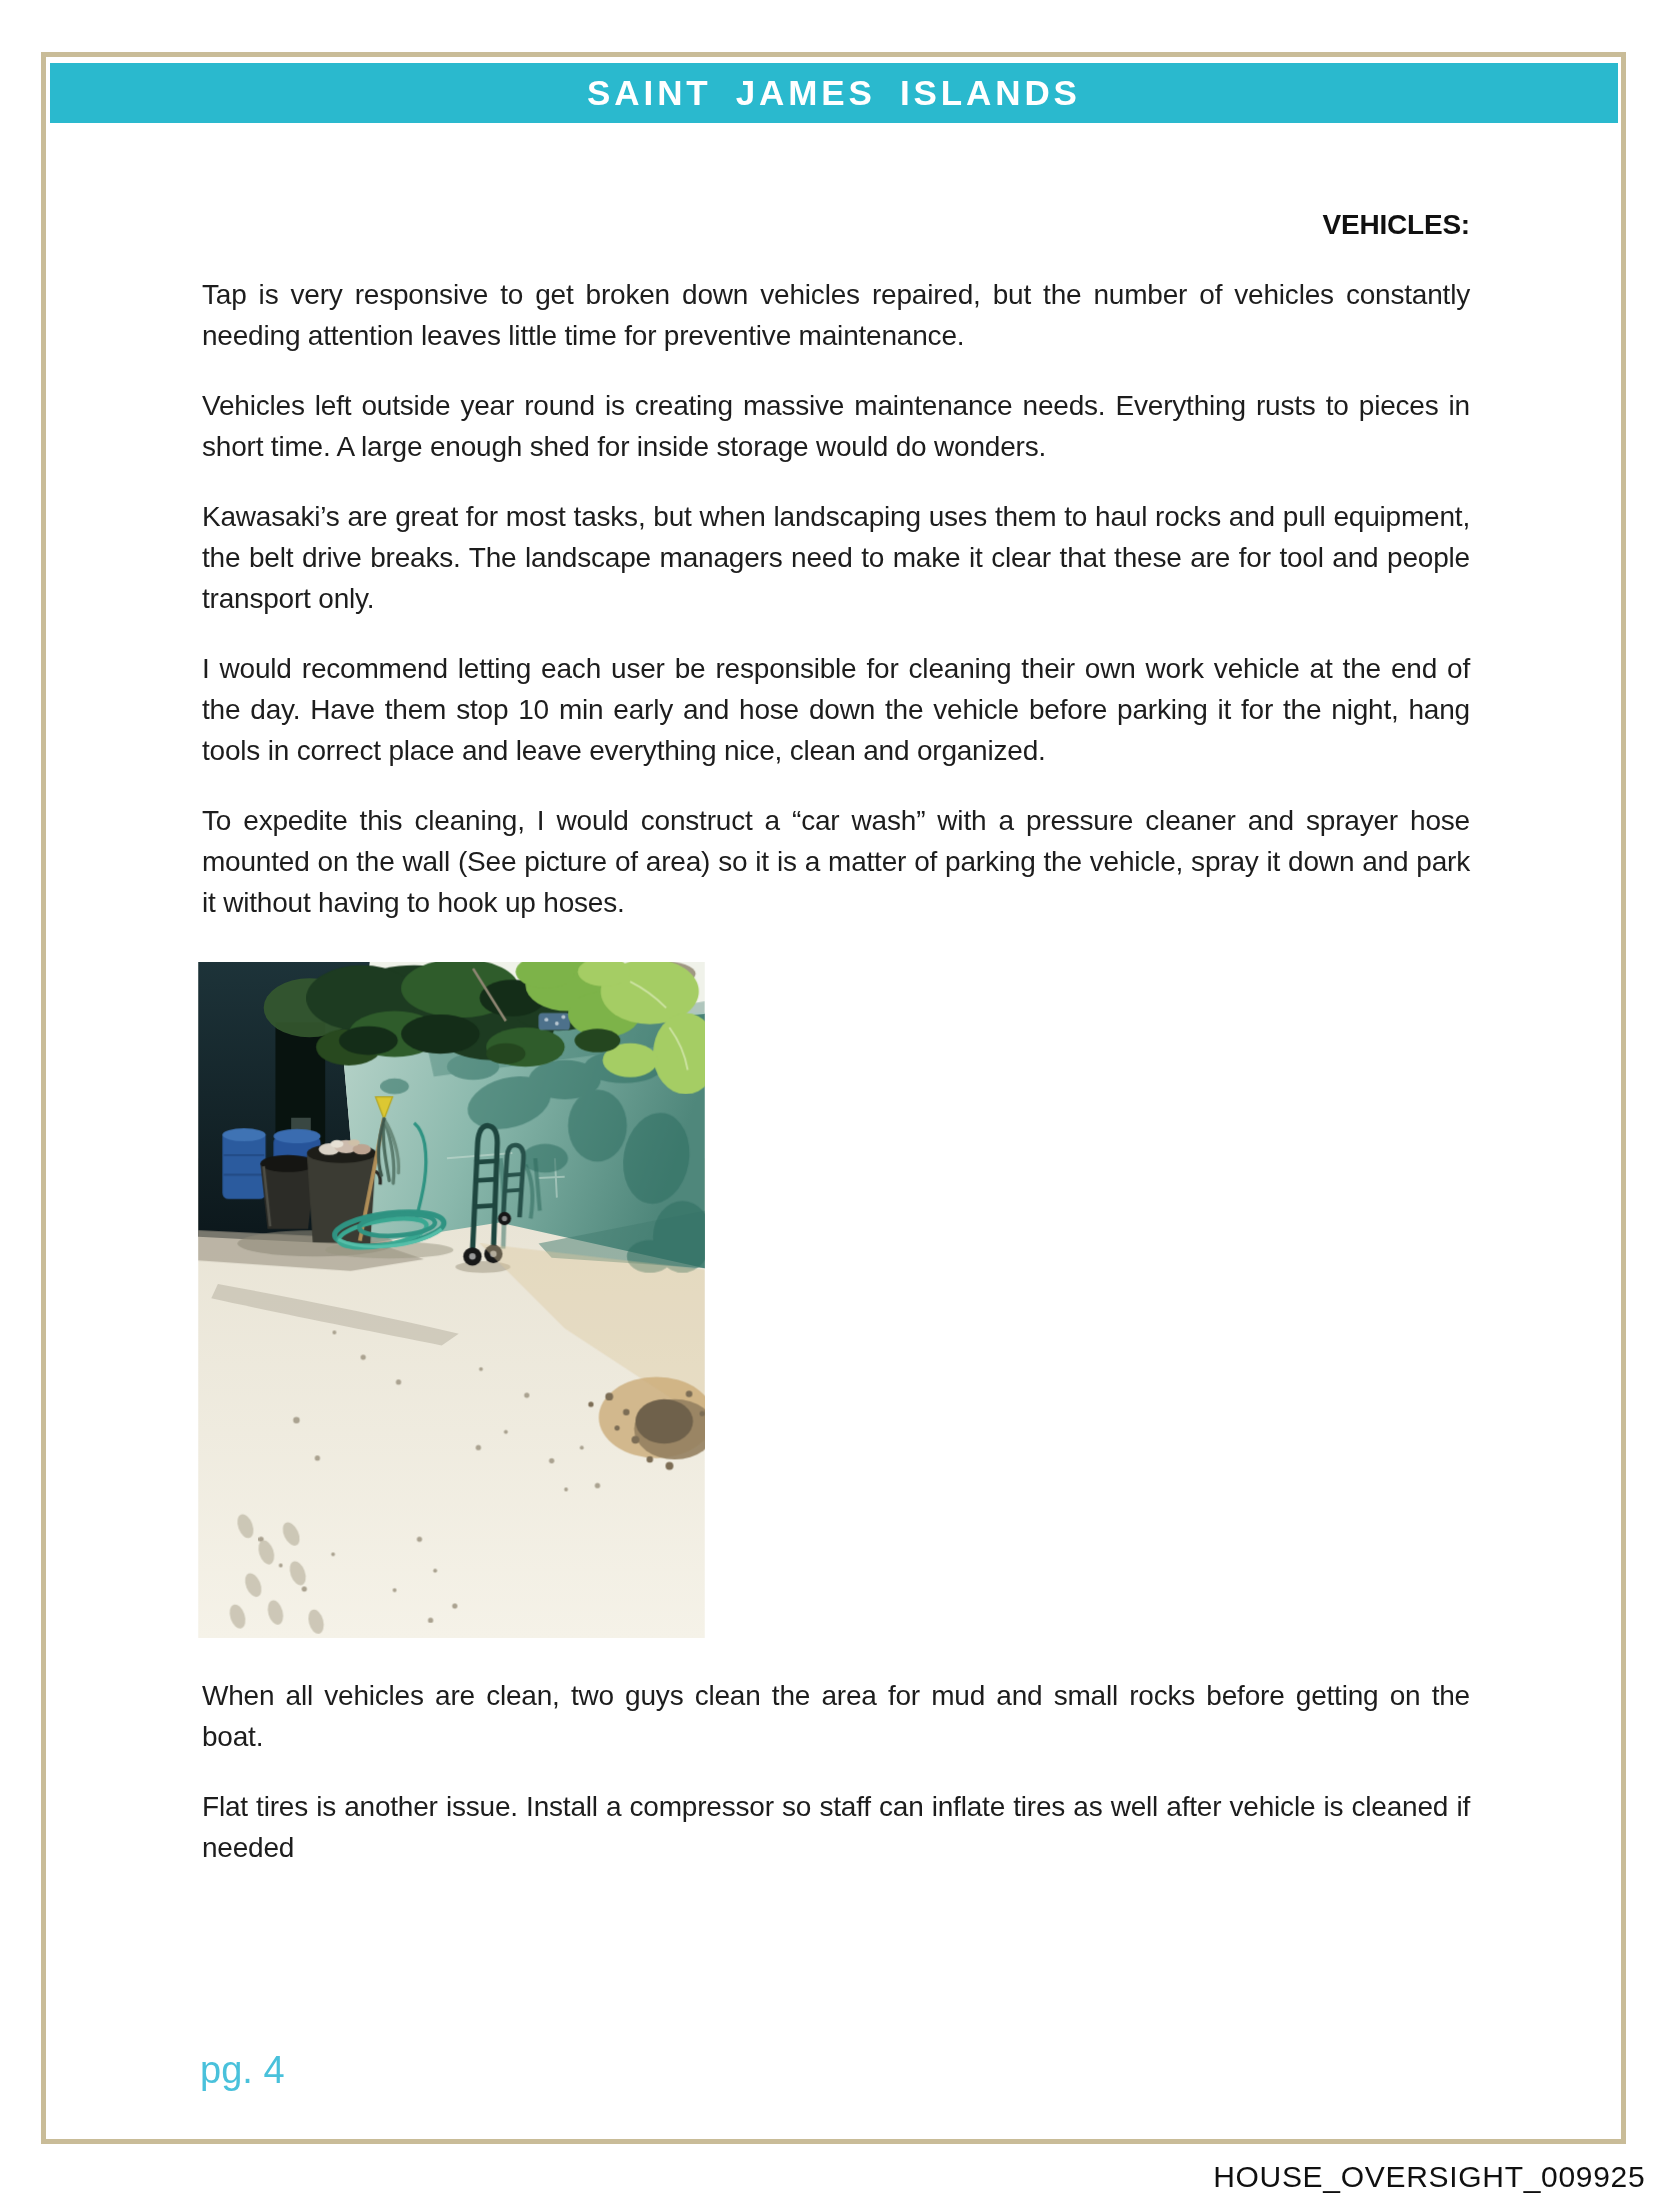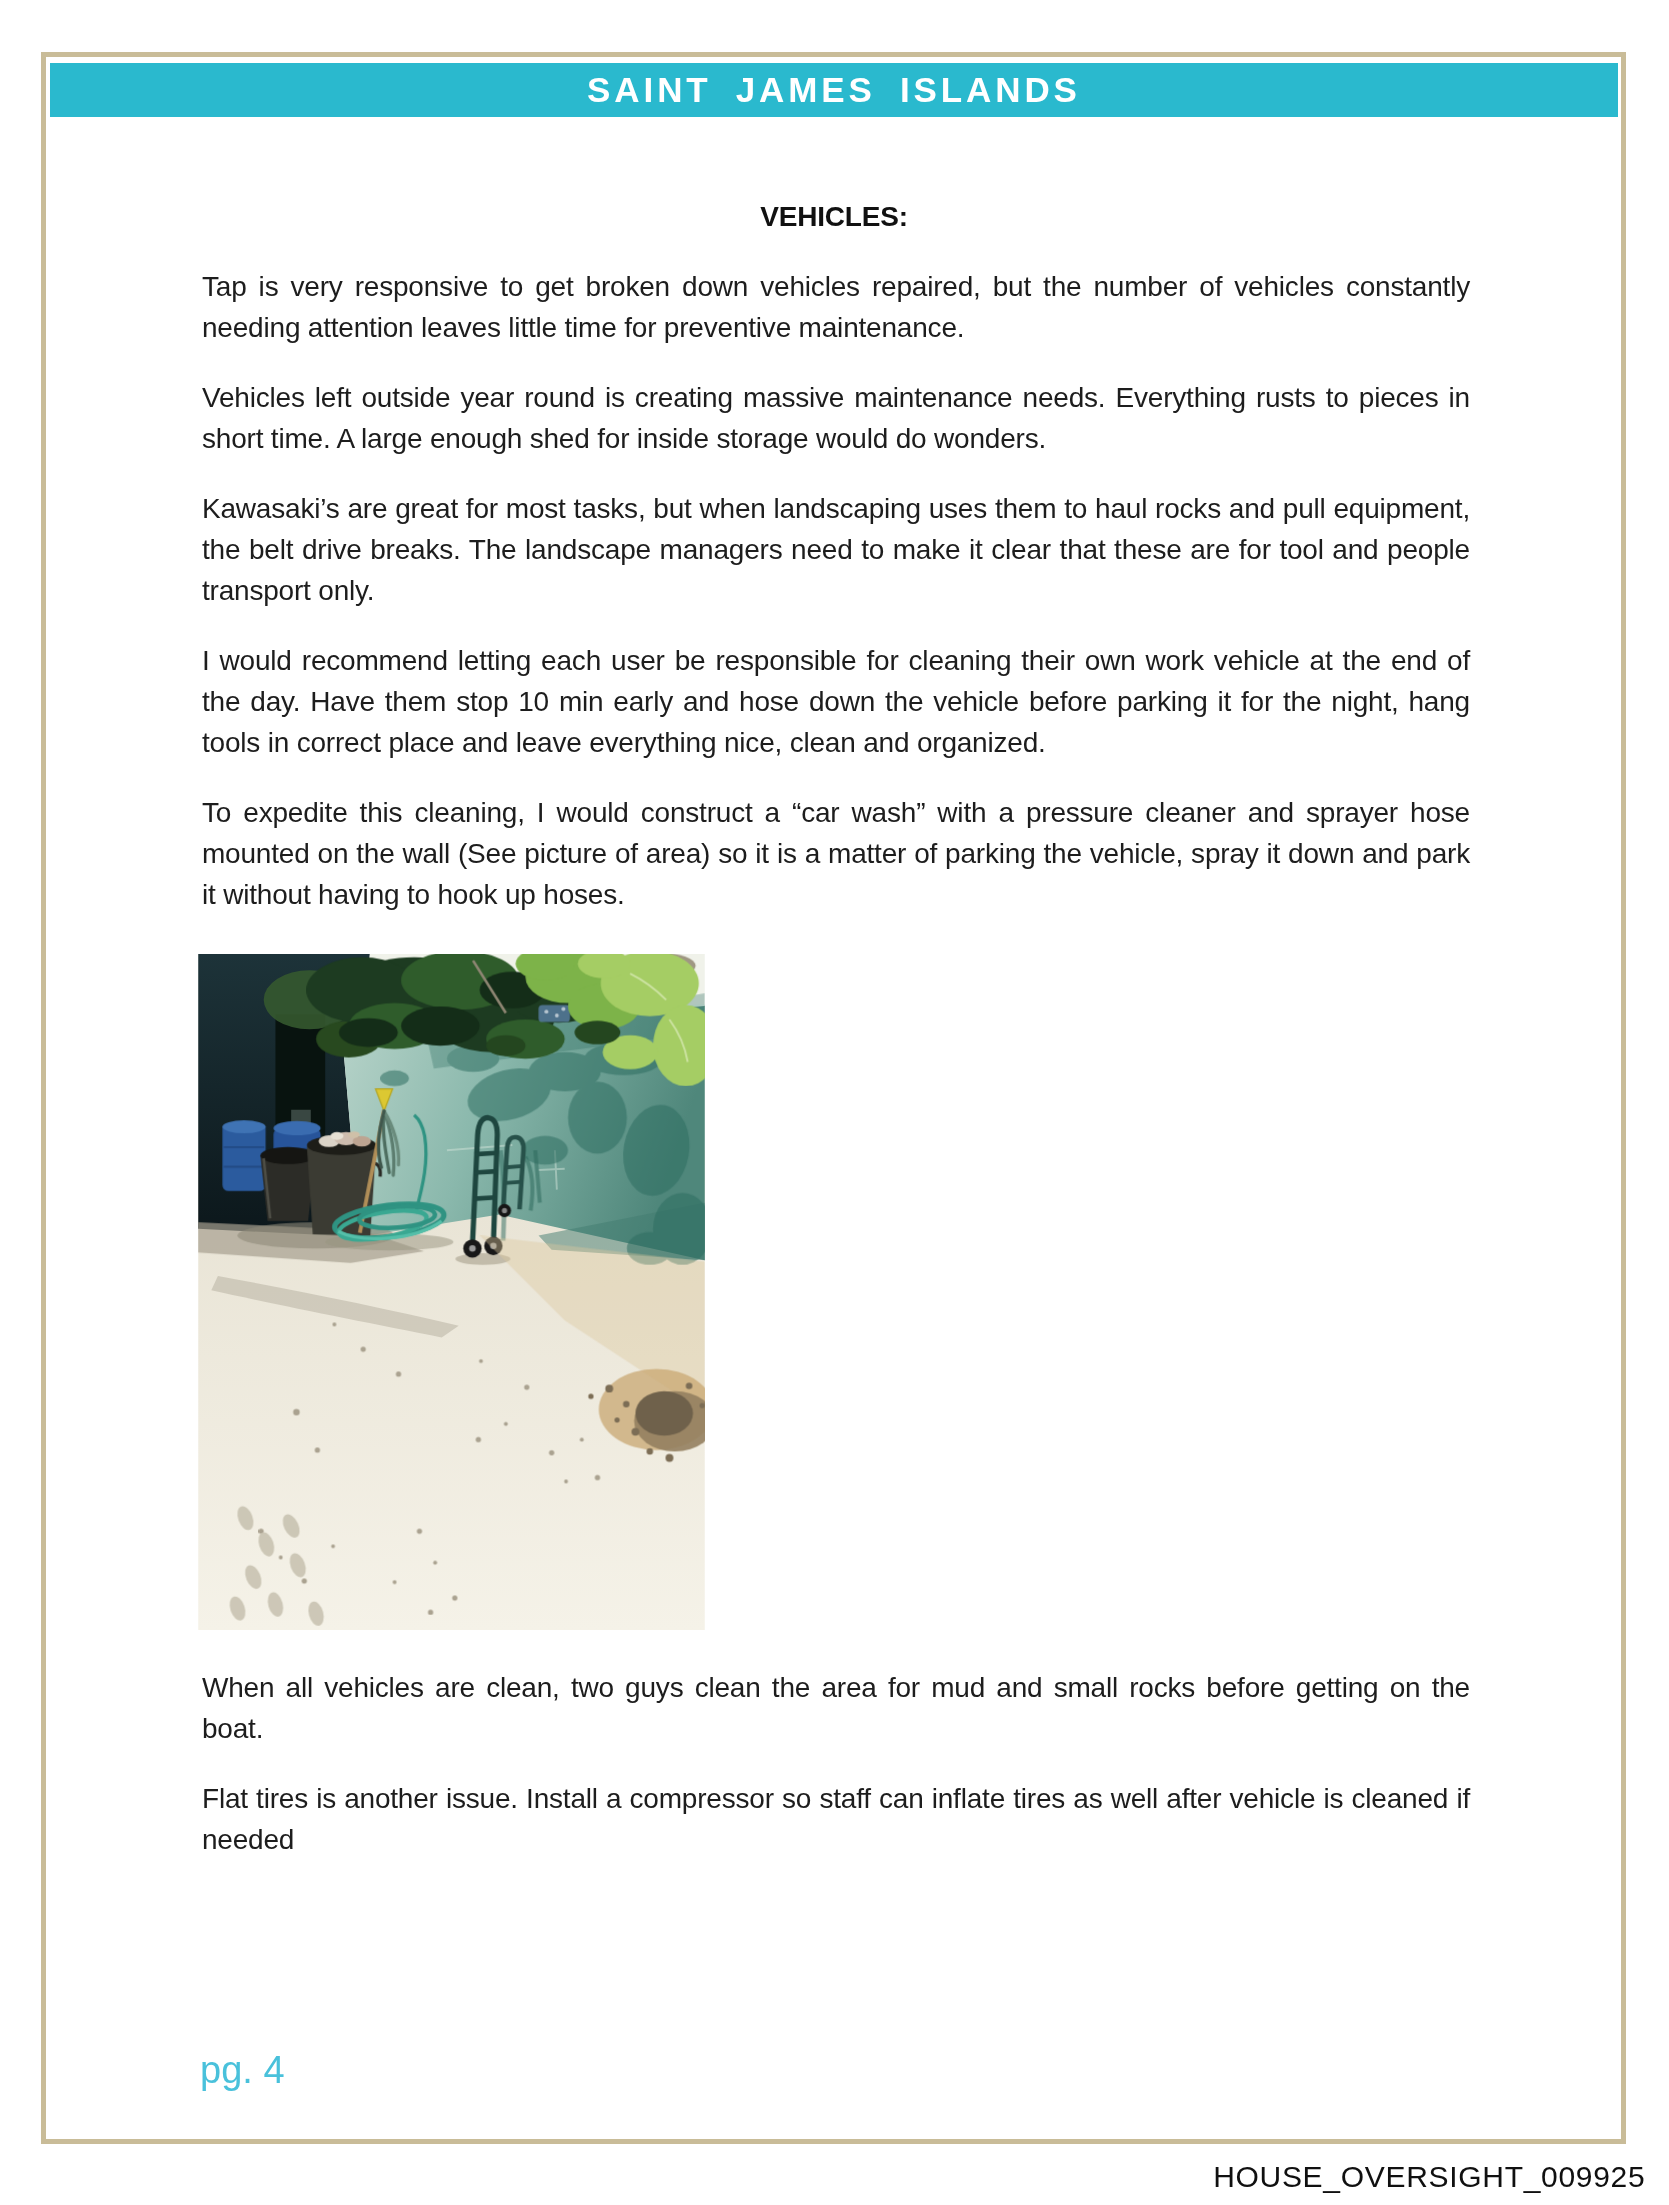--- a/index.html
+++ b/index.html
@@ -1,28 +1,28 @@
 <!DOCTYPE html>
 <html style="font-size:10.5px"><head>
 <meta charset="utf-8">
 <style>
   html,body{margin:0;padding:0;background:#ffffff;}
   body{width:1669px;height:2205px;position:relative;overflow:hidden;
        font-family:"Liberation Sans",sans-serif;}
   .frame{position:absolute;left:41px;top:52px;width:1585px;height:2092px;
          box-sizing:border-box;border:5.9px solid #c9bc98;background:#ffffff;}
-  .banner{position:absolute;left:50px;top:63px;width:1568px;height:54px;
+  .banner{position:absolute;left:50px;top:63px;width:1568px;height:60px;
           background:#2ab9ce;display:flex;align-items:center;justify-content:center;}
   .banner span{color:#ffffff;font-weight:700;font-size:35px;letter-spacing:3.9px;
                word-spacing:10.5px;}
   .content{position:absolute;left:198px;top:196px;width:1272px;
            font-size:28px;line-height:41px;color:#1d1d1d;text-align:justify;
            letter-spacing:-0.2px;}
   .content h2{font-size:28px;line-height:41px;font-weight:700;color:#111111;
-              margin:0 0 29px 0;text-align:center;}
+              margin:8px 0 29px 0;text-align:right;}
   .content p{margin:0 0 29px 4px;}
   figure.photo{margin:39px 0 37px 0;padding:0;width:507px;height:676px;}
   figure.photo svg{display:block;width:507px;height:676px;}
   .pgnum{position:absolute;left:200px;top:2049px;font-size:38px;color:#49c1db;}
   .bates{position:absolute;right:23.6px;top:2160px;font-size:30px;color:#101010;
          letter-spacing:0.7px;}
 </style>
 </head>
 <body>
 

